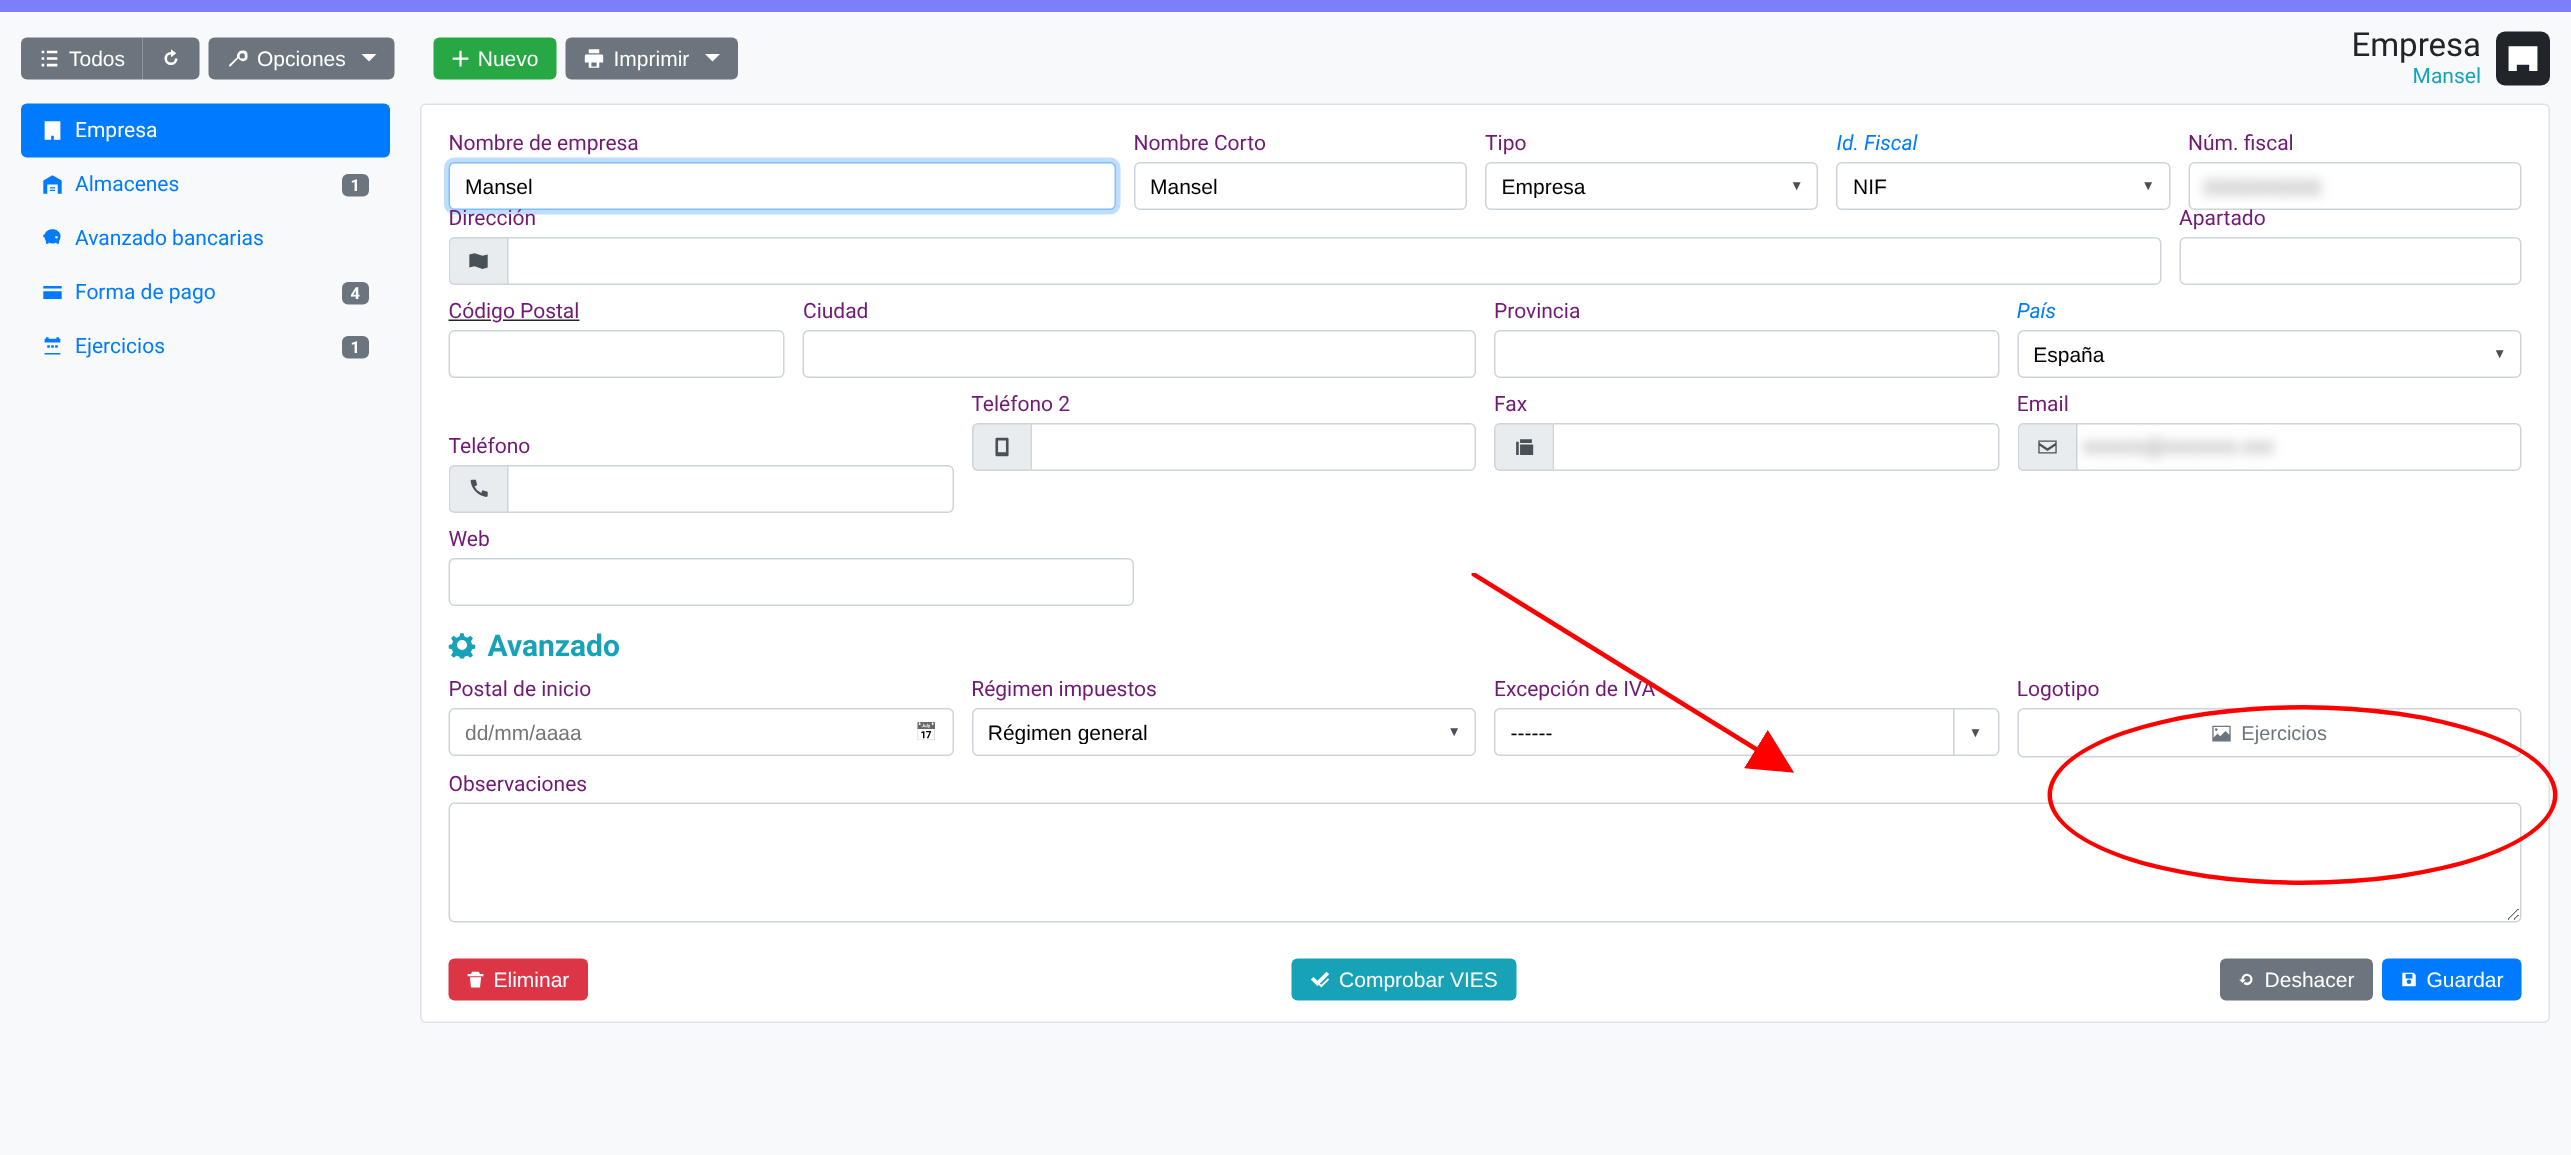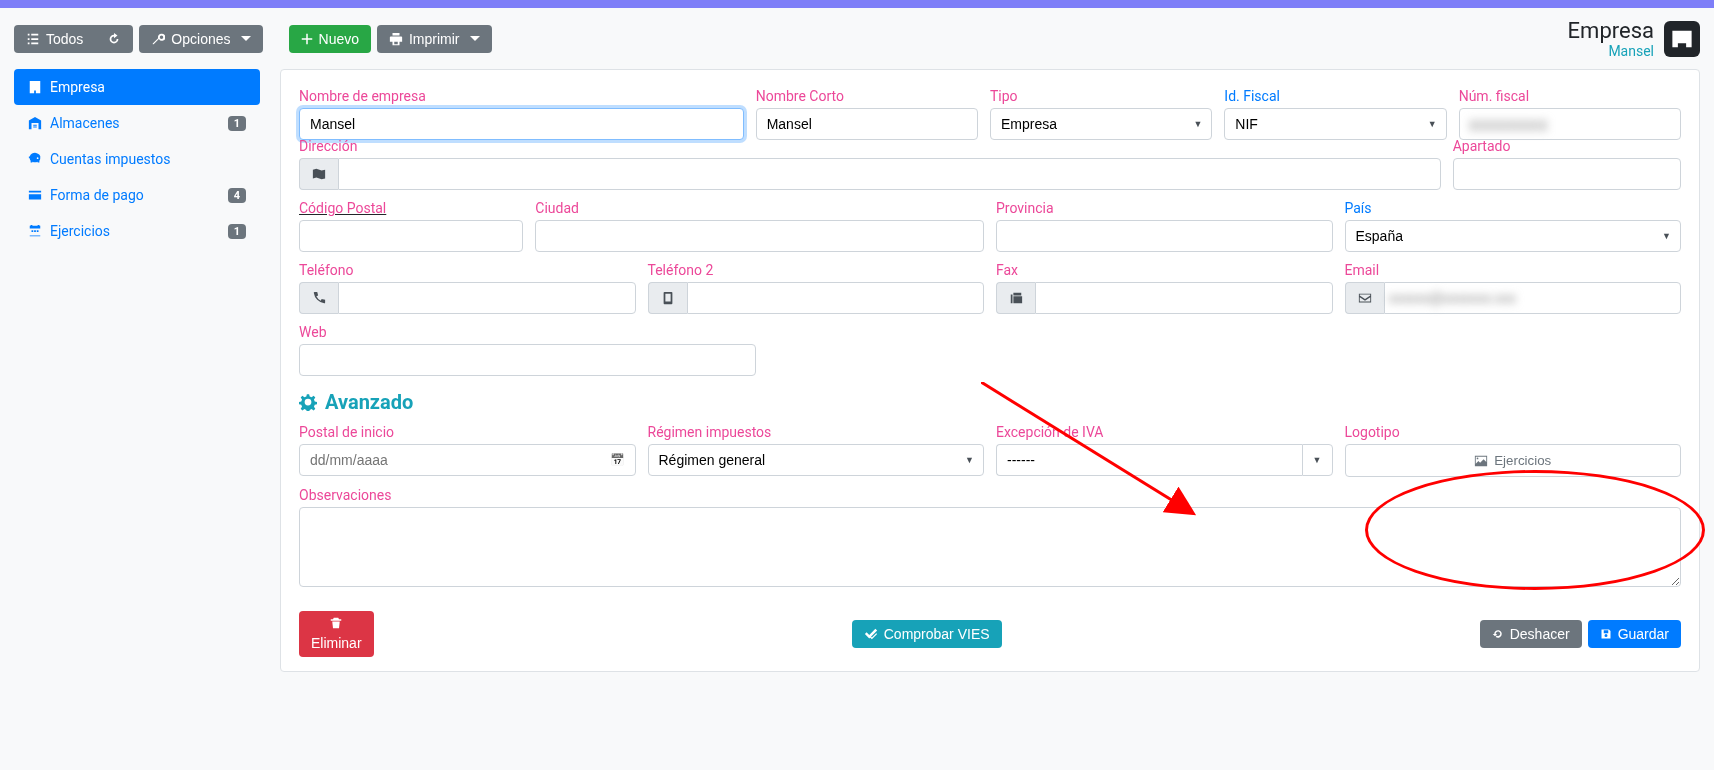--- a/index.html
+++ b/index.html
@@ -6,39 +6,39 @@
     body { font-family: -apple-system, BlinkMacSystemFont, "Segoe UI", Roboto, sans-serif; background: #f8f9fa; font-size: 14px; color: #212529; }
     .top-bar { background: #7e7ef8; height: 8px; }
     .toolbar { display: flex; align-items: center; padding: 10px 14px; justify-content: space-between; }
     .toolbar-left { display: flex; gap: 6px; align-items: center; }
     .btn-group { display: inline-flex; }
     .btn { padding: 6px 12px; border: none; border-radius: 4px; cursor: pointer; display: inline-flex; align-items: center; gap: 6px; font-size: 14px; }
     .btn-group .btn:first-child { border-top-right-radius: 0; border-bottom-right-radius: 0; }
     .btn-group .btn:last-child { border-top-left-radius: 0; border-bottom-left-radius: 0; }
     .btn-secondary { background: #6c757d; color: #fff; }
     .btn-success { background: #28a745; color: #fff; }
-    .btn-danger { background: #dc3545; color: #fff; flex-direction: column; }
+    .btn-danger { background: #dc3545; color: #fff; }
     .btn-info { background: #17a2b8; color: #fff; }
     .btn-caret::after { content: ''; display: inline-block; margin-left: 4px; border-top: 5px solid; border-right: 5px solid transparent; border-left: 5px solid transparent; }
     .toolbar-right { display: flex; align-items: center; gap: 10px; }
     .page-title { text-align: right; }
     .page-title h1 { font-size: 22px; font-weight: 400; color: #212529; }
     .page-title .subtitle { color: #17a2b8; font-size: 14px; }
     .icon-large { width: 36px; height: 36px; background: #212529; border-radius: 6px; display: flex; align-items: center; justify-content: center; }
     .main { display: flex; padding: 0 14px; gap: 20px; align-items: flex-start; }
     .sidebar { width: 246px; }
     .nav-item { display: flex; align-items: center; justify-content: space-between; padding: 10px 14px; border-radius: 4px; cursor: pointer; color: #007bff; }
     .nav-item.active { background: #007bff; color: #fff; }
     .nav-item .nav-left { display: flex; align-items: center; gap: 8px; }
     .badge { background: #6c757d; color: #fff; border-radius: 4px; padding: 1px 6px; font-size: 11px; font-weight: bold; }
     .panel { flex: 1; background: #fff; border-radius: 4px; padding: 18px 18px 0; border: 1px solid #dee2e6; }
     .form-row { display: flex; gap: 12px; margin-bottom: 10px; flex-wrap: wrap; }
     .form-group { display: flex; flex-direction: column; gap: 4px; }
-    .form-group label { font-size: 14px; color: #ec4899; }
-    .form-group label.link { color: #007bff; cursor: pointer; }
+    .form-group label { font-size: 14px; color: #701a75; }
+    .form-group label.link { color: #007bff; cursor: pointer; font-style: italic; }
     .form-control, .form-select { padding: 7px 10px; border: 1px solid #ced4da; border-radius: 4px; font-size: 14px; width: 100%; background: #fff; }
     .form-control.focus { border-color: #80bdff; box-shadow: 0 0 0 3px rgba(0,123,255,.25); outline: none; }
     .form-select { appearance: none; background-image: none; padding-right: 28px; position: relative; }
     .select-wrapper { position: relative; }
     .select-wrapper::after { content: '▼'; position: absolute; right: 10px; top: 50%; transform: translateY(-50%); font-size: 9px; color: #495057; pointer-events: none; }
     .input-group { display: flex; }
     .input-group-prepend { background: #e9ecef; border: 1px solid #ced4da; border-right: none; border-radius: 4px 0 0 4px; padding: 7px 12px; display: flex; align-items: center; color: #495057; }
     .input-group .form-control { border-radius: 0 4px 4px 0; }
     .section-title { color: #17a2b8; font-size: 20px; display: flex; align-items: center; gap: 8px; margin: 14px 0 10px; }
     .date-wrapper { position: relative; }
@@ -126,21 +126,21 @@
           </svg>
         <span>Almacenes</span>
       </div>
       <span class="badge">1</span>
     </div>
     <div class="nav-item">
       <div class="nav-left">
         <svg width="14" height="14" viewBox="0 0 16 16" fill="currentColor">
             <path d="M14 7a6 5 0 0 1-1 3v2h-2v-1a6 5 0 0 1-6 0v1H3v-2a6 5 0 0 1-1-3H1V5h1a6 5 0 0 1 12 2zm-3-1a1 1 0 1 0 0 2 1 1 0 0 0 0-2z"></path>
           </svg>
-        <span>Cuentas impuestos</span>
+        <span>Avanzado bancarias</span>
       </div>
     </div>
     <div class="nav-item">
       <div class="nav-left">
         <svg width="14" height="14" viewBox="0 0 16 16" fill="currentColor">
             <path d="M1 3h14v2H1zm0 4h14v6H1zm2 2h4v1H3z"></path>
           </svg>
         <span>Forma de pago</span>
       </div>
       <span class="badge">4</span>
@@ -212,21 +212,21 @@
         <label>Provincia</label>
         <input class="form-control" style="">
       </div>
       <div class="form-group" style="flex:1.5;">
         <label class="link">País</label>
         <div class="select-wrapper"><select class="form-select"><option>España</option></select></div>
       </div>
     </div>
 
     <div class="form-row">
-      <div class="form-group" style="flex:1;">
+      <div class="form-group" style="flex:1;margin-top:28px;">
         <label>Teléfono</label>
         <div class="input-group">
           <div class="input-group-prepend">
               <svg width="14" height="14" viewBox="0 0 16 16" fill="currentColor">
                 <path d="M3 1l3 0 1 4-2 1a10 10 0 0 0 5 5l1-2 4 1v3a1 1 0 0 1-1 1A14 14 0 0 1 2 2a1 1 0 0 1 1-1z"></path>
               </svg>
             </div>
           <input class="form-control" style="">
         </div>
       </div>

